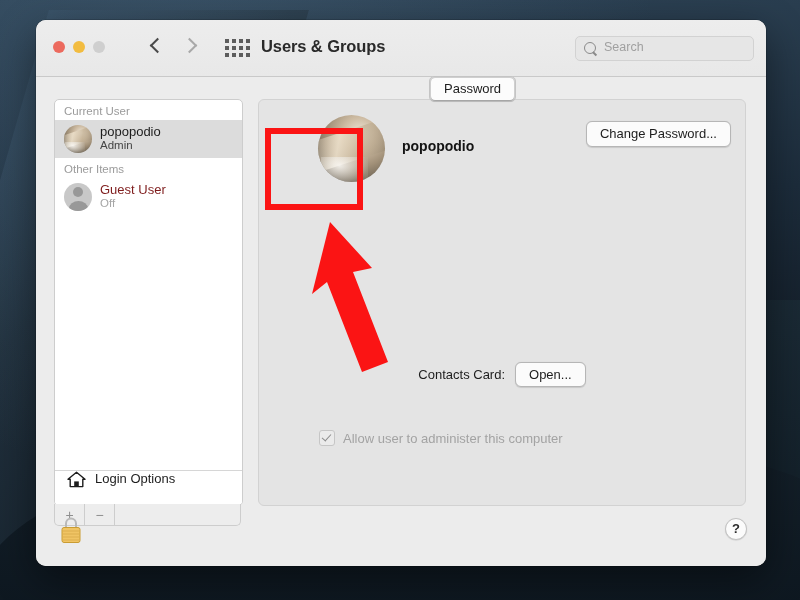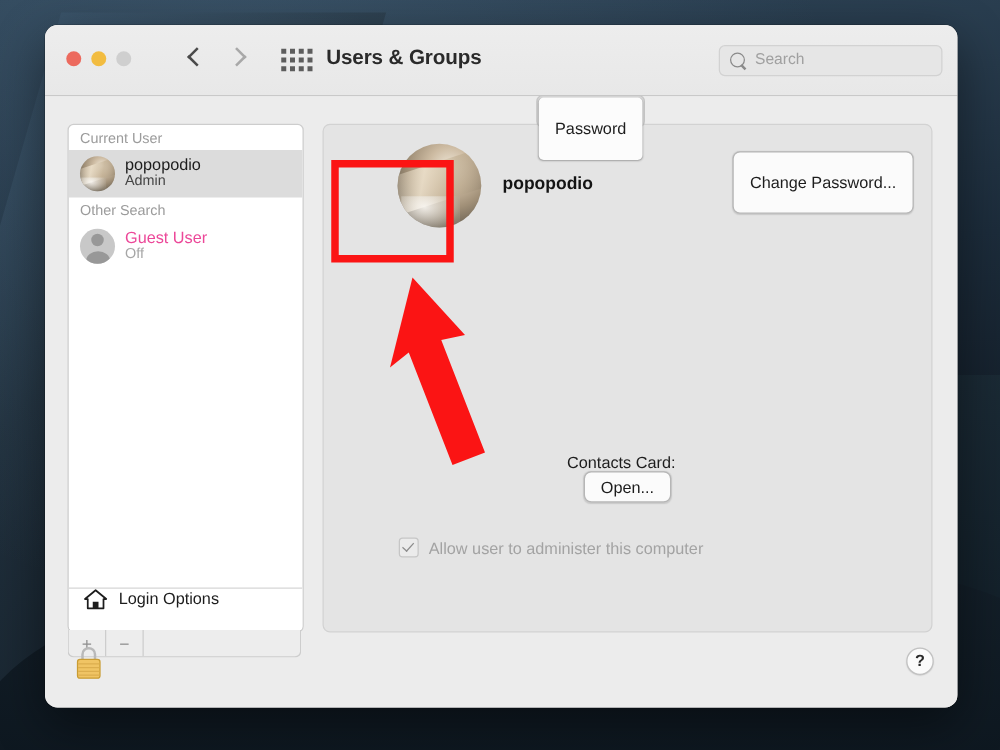--- a/index.html
+++ b/index.html
@@ -246,21 +246,21 @@
     line-height: 1.18;
   }
   .user-name {
     font-size: 13px;
     color: #1d1d1d;
   }
   .user-sub {
     font-size: 11.5px;
     color: #454545;
   }
-  .user-row.dim .user-name { color: #ec4899; }
+  .user-row.dim .user-name { color: #7f1d1d; }
   .user-row.dim .user-sub  { color: #a6a6a6; }
 
   #login-options {
     position: absolute;
     left: 0; bottom: 0;
     width: 100%;
     height: 35px;
     border-top: 1px solid #d6d6d6;
     display: flex;
     align-items: flex-start;
@@ -316,21 +316,21 @@
     left: 170px; top: -24px;
     display: flex;
     background: #dcdcdc;
     border: 1px solid #c6c6c6;
     border-radius: 5px;
     padding: 1px;
     height: 22px;
     box-sizing: content-box;
   }
   .tab {
-    padding: 14px 13px;
+    padding: 0 13px;
     height: 22px;
     line-height: 22px;
     font-size: 13px;
     color: #1d1d1d;
     border-radius: 4px;
   }
   .tab.active {
     background: #fcfcfc;
     box-shadow: 0 .5px 1.5px rgba(0,0,0,.3);
   }
@@ -346,39 +346,38 @@
     position: absolute;
     left: 143px; top: 38px;
     font-size: 14px;
     font-weight: bold;
     color: #141414;
   }
   #change-password-btn {
     position: absolute;
     right: 14px; top: 21px;
     height: 24px;
-    padding: 12px 13px;
+    padding: 0 13px;
     line-height: 24px;
     background: #fbfbfb;
     border: .5px solid #b6b6b6;
     border-radius: 6px;
     font-size: 13px;
     color: #1d1d1d;
     box-shadow: 0 .5px 1px rgba(0,0,0,.12);
     margin-left: 33px;
   }
 
   #contacts-row {
     position: absolute;
     left: 0; top: 262px;
     width: 100%;
     display: flex;
     align-items: center;
     justify-content: center;
-    flex-direction: column;
   }
   #contacts-label {
     font-size: 13px;
     color: #1d1d1d;
     margin-right: 10px;
   }
   #contacts-open-btn {
     height: 23px;
     padding: 0 13px;
     line-height: 23px;
@@ -527,21 +526,21 @@
       <div class="group-header">Current User</div>
 
       <div class="user-row selected">
         <div class="user-avatar photo-av"></div>
         <div class="user-text">
           <div class="user-name">popopodio</div>
           <div class="user-sub">Admin</div>
         </div>
       </div>
 
-      <div class="group-header">Other Search</div>
+      <div class="group-header">Other Items</div>
 
       <div class="user-row dim">
         <div class="user-avatar guest-av">
           <span class="head"></span>
             <span class="body"></span>
         </div>
         <div class="user-text">
           <div class="user-name">Guest User</div>
           <div class="user-sub">Off</div>
         </div>

